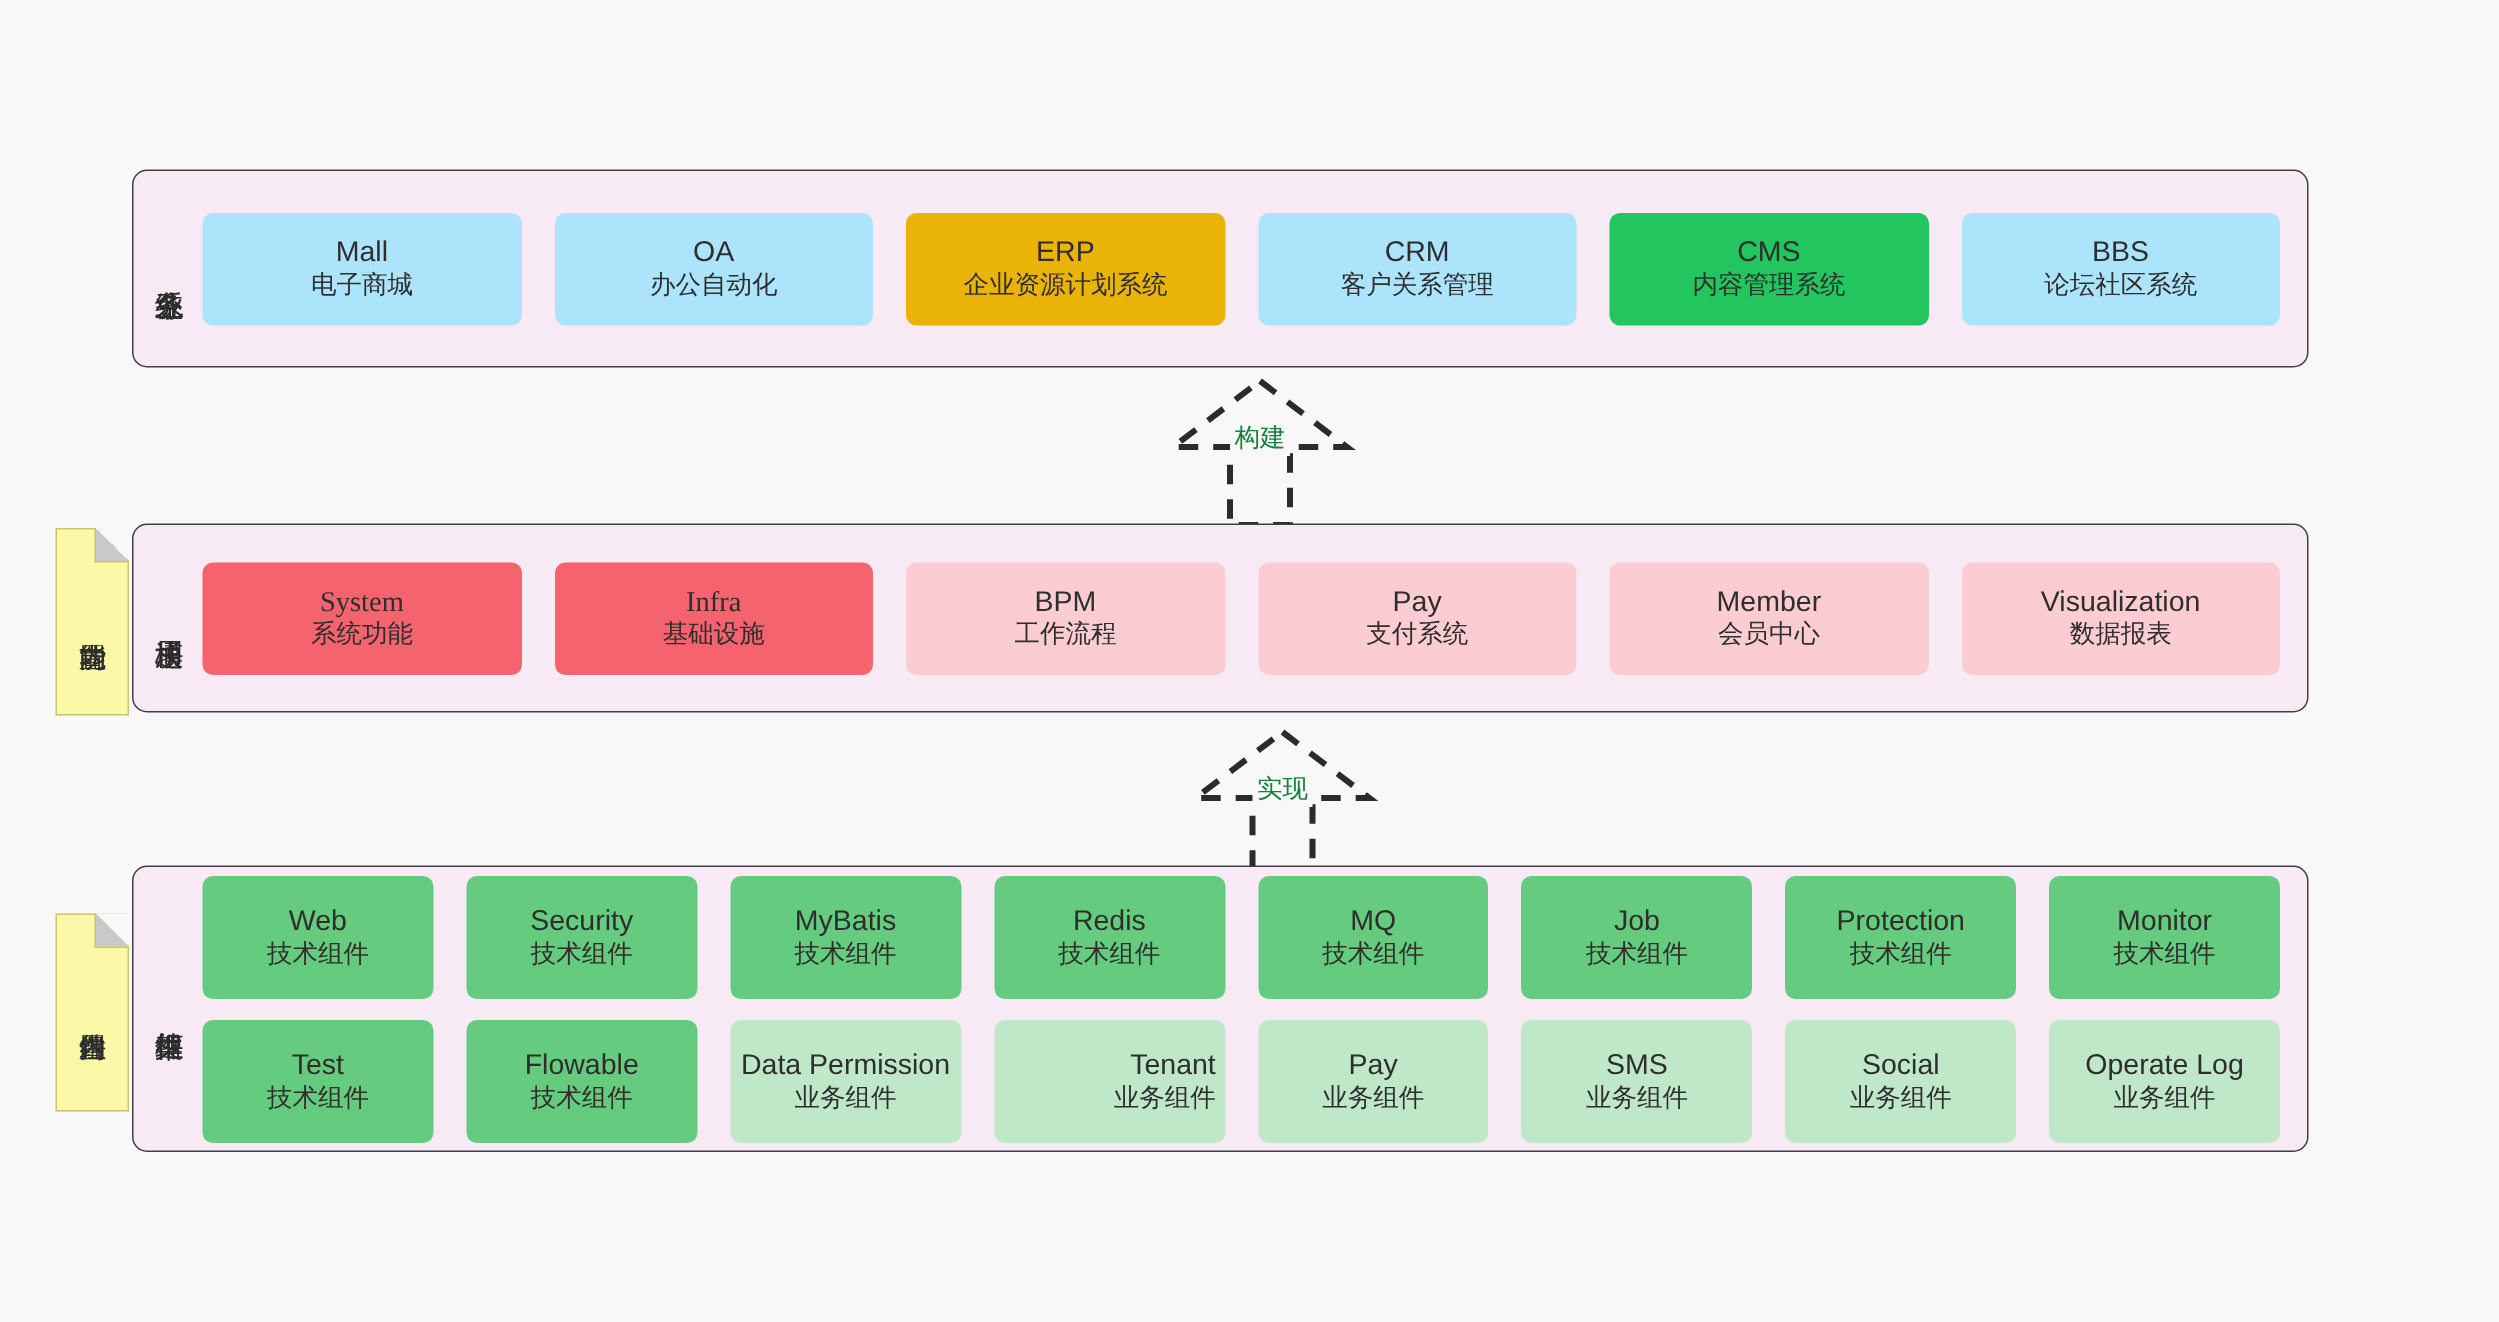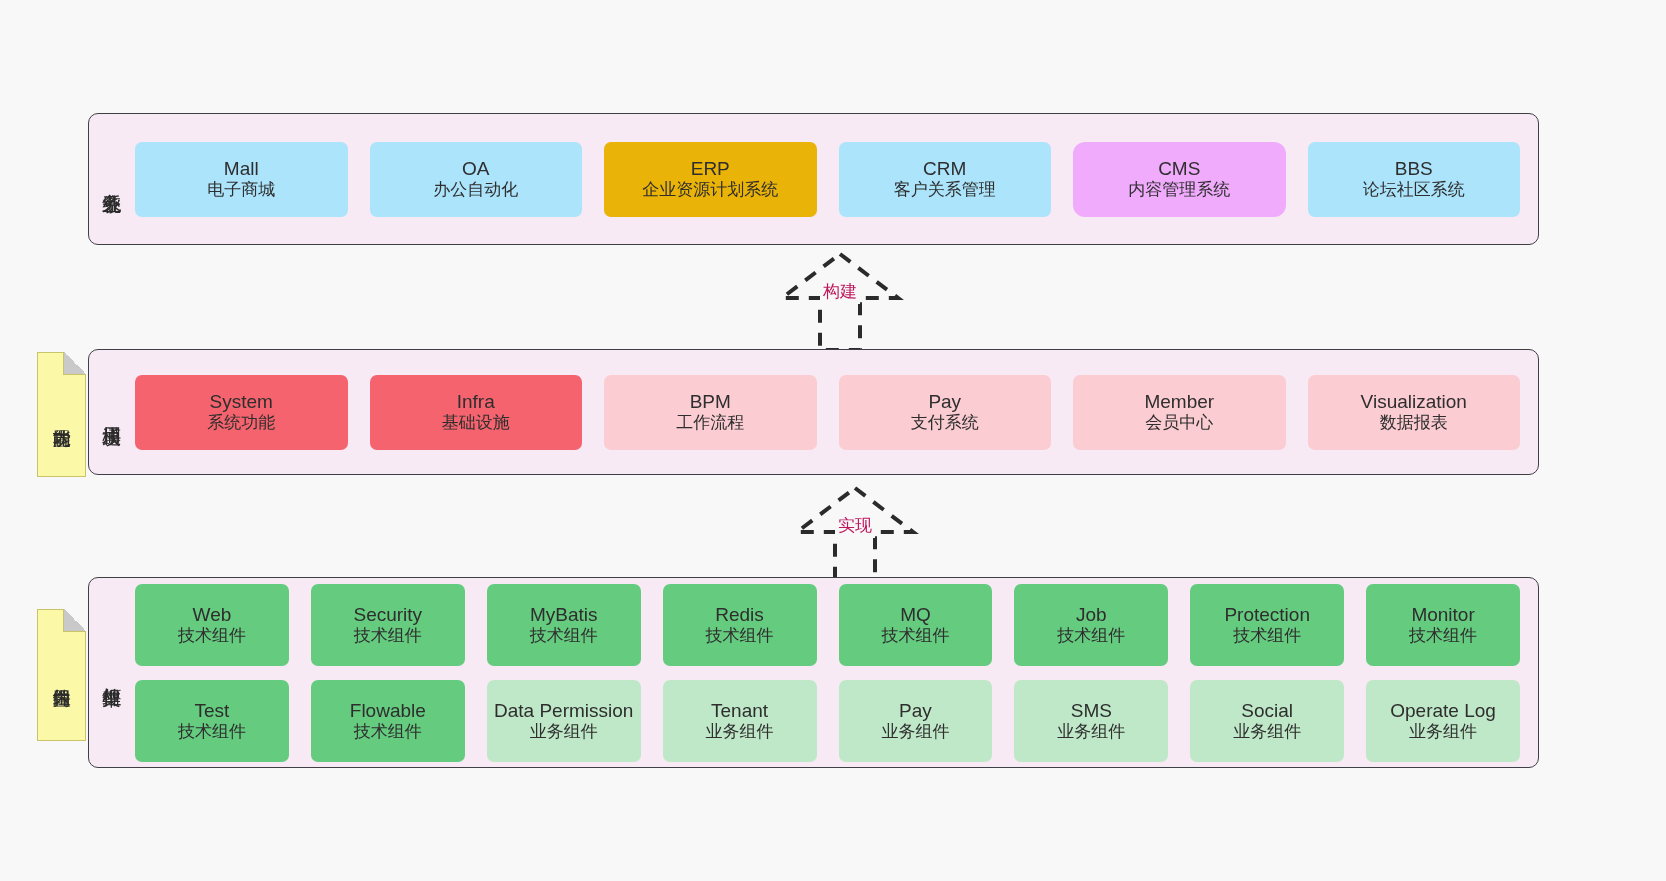--- a/index.html
+++ b/index.html
@@ -73,21 +73,21 @@
 
   
   #layer-business { left: 88px; top: 113px; width: 1451px; height: 132px; }
   #layer-business .layer-body { padding-left: 0; }
   #layer-business .row { height: 75px; }
   .card.blue { background: #ace4fb; }
 
   
   #layer-common { left: 88px; top: 349px; width: 1451px; height: 126px; }
   #layer-common .row { height: 75px; }
-  .card.red   { background: #f5646e; }
+  .card.red   { background: #f5646e; font-family: Liberation Serif, serif; }
   .card.pink  { background: #fbccd2; }
 
   
   #layer-framework { left: 88px; top: 577px; width: 1451px; height: 191px; }
   #layer-framework .row { height: 82px; }
   .card.green      { background: #64cb7f; }
   .card.lightgreen { background: #bfe8c8; }
 
   
   .note {
@@ -123,21 +123,21 @@
     width: 200px;
     height: 110px;
   }
   .connector svg { display: block; width: 200px; height: 110px; }
   .connector .clabel {
     position: absolute;
     left: 50%;
     transform: translateX(-50%);
     top: 33px;
     font-size: 17px;
-    color: #be185d;
+    color: #15803d;
     background: #f8f8f8;
     padding: 1px 3px;
     white-space: nowrap;
     user-select: none;
   }
   #connector-build  { left: 740px; top: 246px; }
   #connector-impl   { left: 755px; top: 480px; }
 </style>
 </head>
 <body>
@@ -157,21 +157,21 @@
           <span class="t2">办公自动化</span>
         </div>
         <div class="card blue" style="background: #eab308;">
           <span class="t1">ERP</span>
           <span class="t2">企业资源计划系统</span>
         </div>
         <div class="card blue" style="background: rgb(172, 228, 251);">
           <span class="t1">CRM</span>
           <span class="t2">客户关系管理</span>
         </div>
-        <div class="card blue" style="background: #f0abfc; border-radius: 12px;">
+        <div class="card blue" style="background: #22c55e;">
           <span class="t1">CMS</span>
           <span class="t2">内容管理系统</span>
         </div>
         <div class="card blue" style="background: rgb(172, 228, 251);">
           <span class="t1">BBS</span>
           <span class="t2">论坛社区系统</span>
         </div>
       </div>
     </div>
   </div>
@@ -265,21 +265,21 @@
           <span class="t2">技术组件</span>
         </div>
         <div class="card green" style="background: rgb(100, 203, 127);">
           <span class="t1">Flowable</span>
           <span class="t2">技术组件</span>
         </div>
         <div class="card lightgreen" style="background: rgb(191, 232, 200);">
           <span class="t1">Data Permission</span>
           <span class="t2">业务组件</span>
         </div>
-        <div class="card lightgreen" style="background: rgb(191, 232, 200);">
+        <div class="card lightgreen" style="background: rgb(191, 232, 200); align-items: flex-end;">
           <span class="t1">Tenant</span>
           <span class="t2">业务组件</span>
         </div>
         <div class="card lightgreen" style="background: rgb(191, 232, 200);">
           <span class="t1">Pay</span>
           <span class="t2">业务组件</span>
         </div>
         <div class="card lightgreen" style="background: rgb(191, 232, 200);">
           <span class="t1">SMS</span>
           <span class="t2">业务组件</span>

